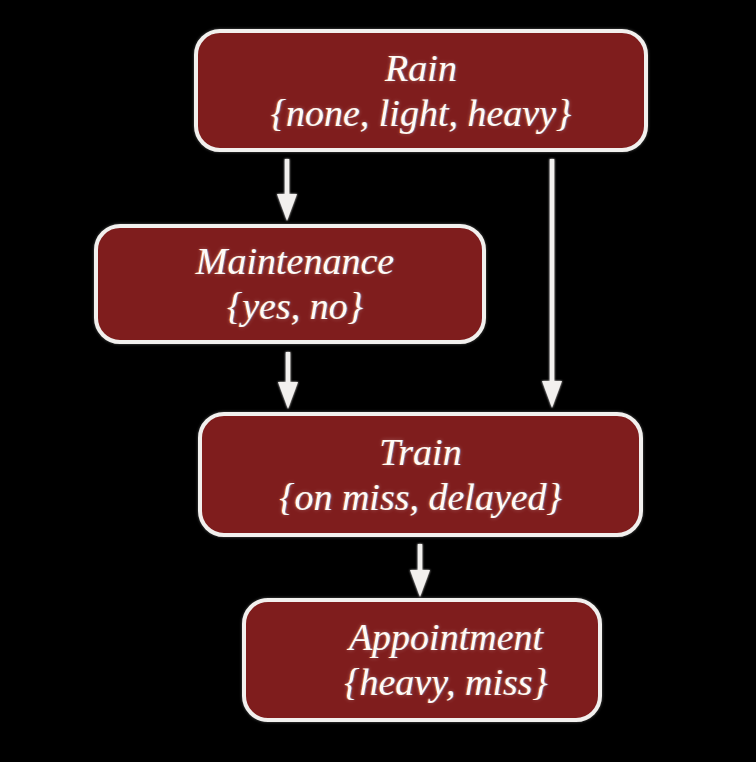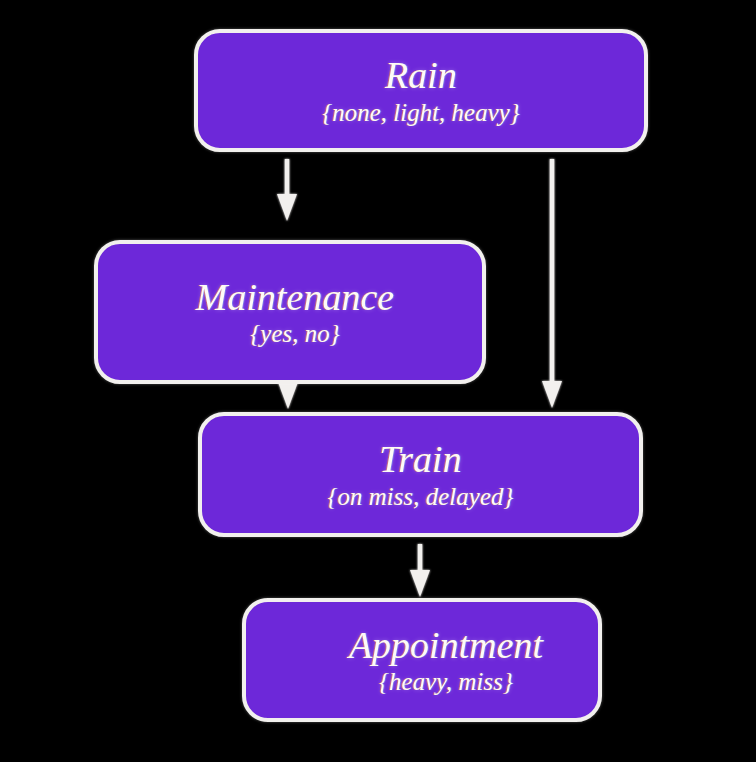--- a/index.html
+++ b/index.html
@@ -24,21 +24,21 @@
     position: absolute;
     left: 0;
     top: 0;
     width: 756px;
     height: 762px;
     pointer-events: none;
   }
   .node {
     position: absolute;
     box-sizing: border-box;
-    background: #6d28d9;
+    background: #7f1d1d;
     border: 4px solid #f2f0ee;
     border-radius: 26px;
     display: flex;
     flex-direction: column;
     align-items: center;
     justify-content: center;
     box-shadow: 0 0 3px rgba(255,255,255,0.35);
   }
   .node-label {
     font-style: italic;
@@ -47,26 +47,26 @@
     white-space: nowrap;
     text-shadow:
       -1px 0 0 rgba(255,140,60,0.55),
        1px 0 0 rgba(120,170,255,0.45),
        0 0 4px rgba(255,255,255,0.30);
   }
   .node-name {
     font-size: 38px;
   }
   .node-states {
-    font-size: 25px;
+    font-size: 38px;
     margin-top: 2px;
   }
   
   #node-rain        { left: 194px; top: 29px;  width: 454px; height: 123px; }
-  #node-maintenance { left: 94px;  top: 240px; width: 392px; height: 144px; padding-left: 10px; }
+  #node-maintenance { left: 94px;  top: 224px; width: 392px; height: 120px; padding-left: 10px; }
   #node-train       { left: 198px; top: 412px; width: 445px; height: 125px; }
   #node-appointment { left: 242px; top: 598px; width: 360px; height: 124px; padding-left: 48px; }
 </style>
 </head>
 <body>
 
 <div id="canvas">
 
   <svg id="edge-layer" viewBox="0 0 756 762" width="756" height="762" xmlns="http://www.w3.org/2000/svg">
     <defs>

